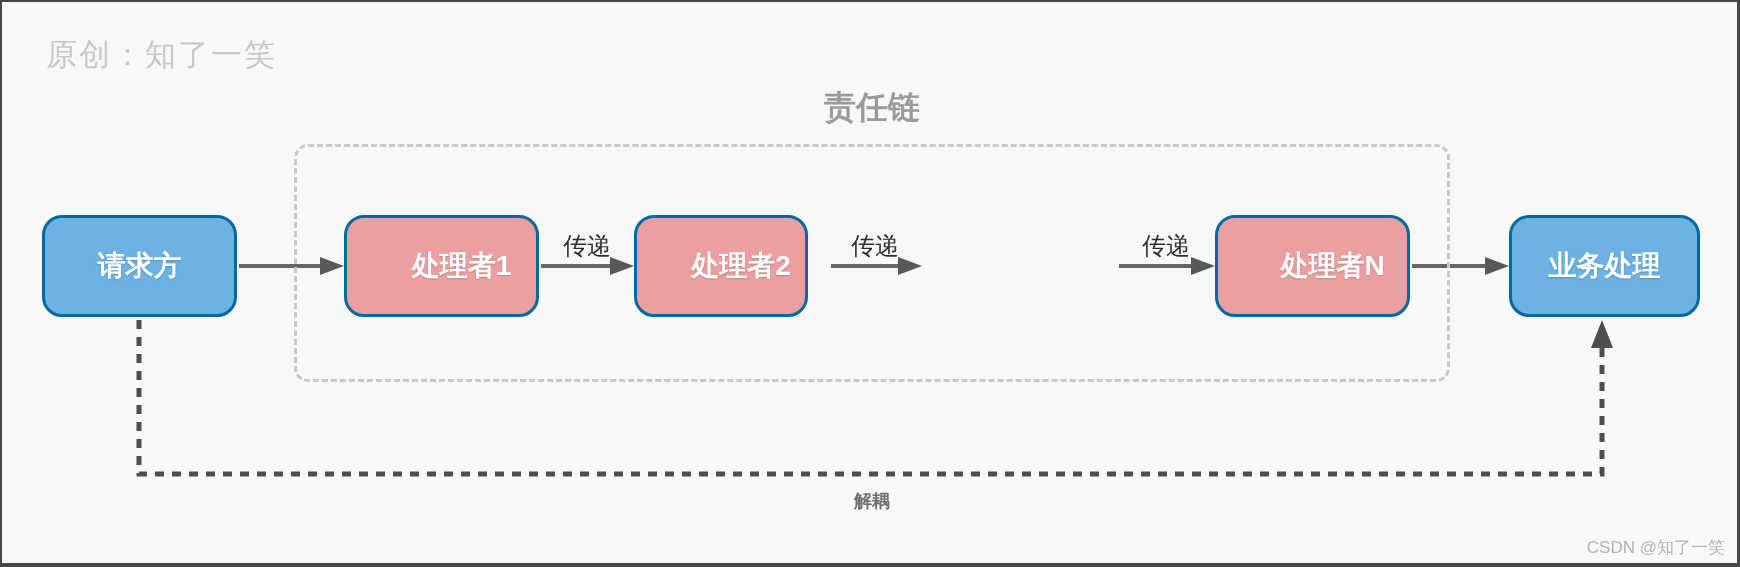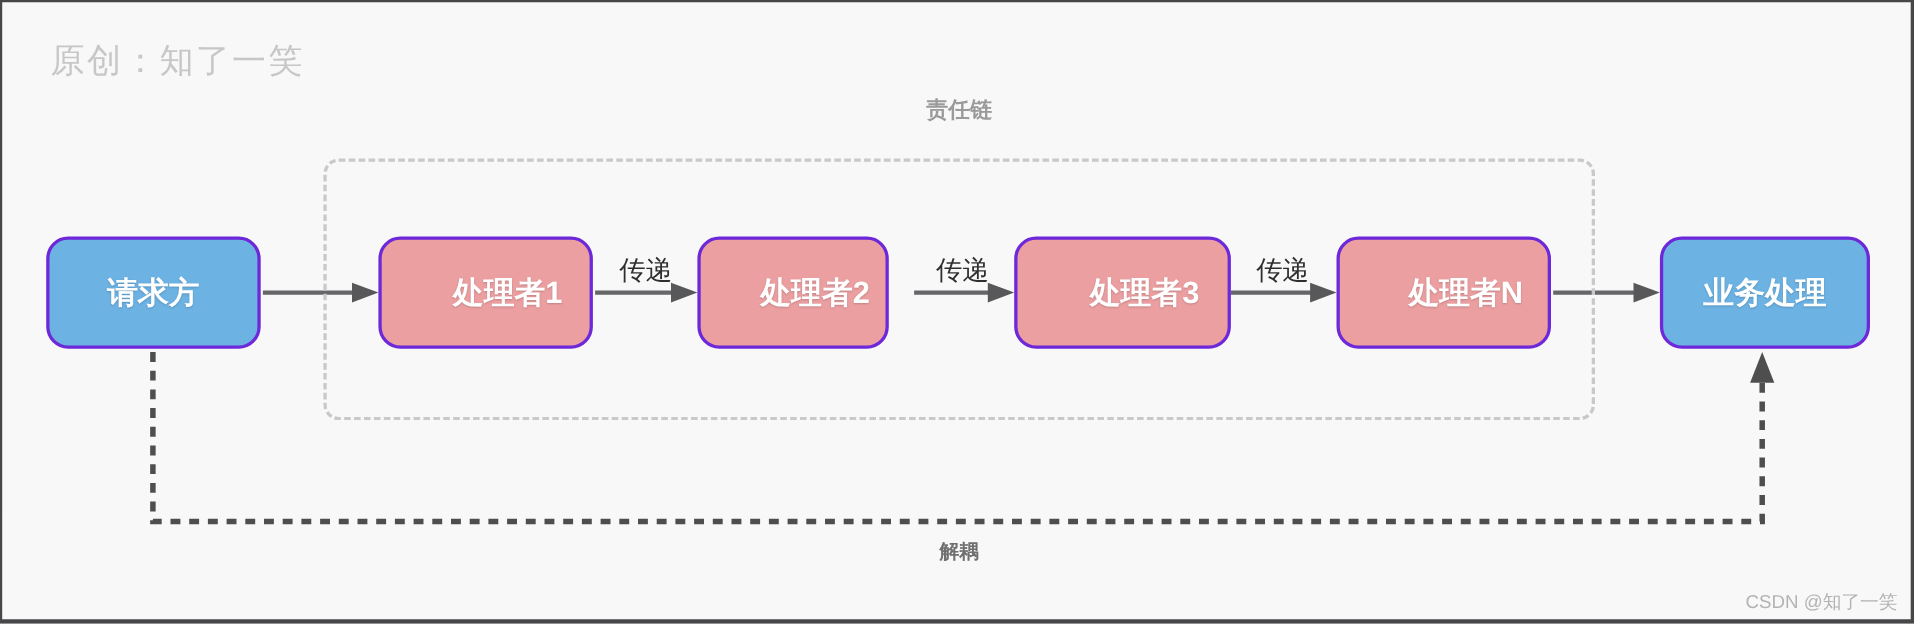--- a/index.html
+++ b/index.html
@@ -17,31 +17,31 @@
   .wm-top{
     position:absolute;left:44px;top:32px;
     font-size:31px;color:#c7c7c7;letter-spacing:2px;
   }
   .wm-bottom{
     position:absolute;right:12px;bottom:4px;
     font-size:17px;color:#b3b3b3;margin-top:22px;
   }
   .chain-title{
     position:absolute;left:292px;top:84px;width:1156px;
-    text-align:center;font-size:20px;font-weight:bold;color:#9a9a9a;
+    text-align:center;font-size:32px;font-weight:bold;color:#9a9a9a;
   }
   .chain-container{
     position:absolute;left:292px;top:142px;width:1156px;height:238px;
     box-sizing:border-box;
     border:3px dashed #c9c9c9;border-radius:14px;
   }
   .node{
     position:absolute;top:213px;height:102px;
     box-sizing:border-box;
-    border:3px solid #6d28d9;border-radius:20px;
+    border:3px solid #0369a1;border-radius:20px;
     display:flex;align-items:center;justify-content:center;
     font-size:28px;font-weight:bold;color:#ffffff;
     text-shadow:0 1px 2px rgba(0,0,0,0.18);
   }
   .node.blue{background:#6cb2e3;}
   .node.pink{background:#eb9fa1;padding-left:40px;}
   .pass-label{
     position:absolute;top:228px;width:100px;
     text-align:center;font-size:24px;font-weight:normal;color:#2e2e2e;
   }
@@ -91,21 +91,20 @@
 
   <div class="wm-top">原创：知了一笑</div>
   <div class="wm-bottom">CSDN @知了一笑</div>
 
   <div class="chain-title">责任链</div>
   <div class="chain-container"></div>
 
   <div class="node blue" style="left:40px;width:195px;">请求方</div>
   <div class="node pink" style="left:342px;width:195px;">处理者1</div>
   <div class="node pink" style="left:632px;width:174px;">处理者2</div>
-  <div class="node pink" style="left:920px;width:197px;">处理者3</div>
   <div class="node pink" style="left:1213px;width:195px;">处理者N</div>
   <div class="node blue" style="left:1507px;width:191px;">业务处理</div>
 
   <div class="pass-label" style="left:535px;">传递</div>
   <div class="pass-label" style="left:823px;">传递</div>
   <div class="pass-label" style="left:1114px;">传递</div>
 
   <div class="decouple-label">解耦</div>
 
 </div>

